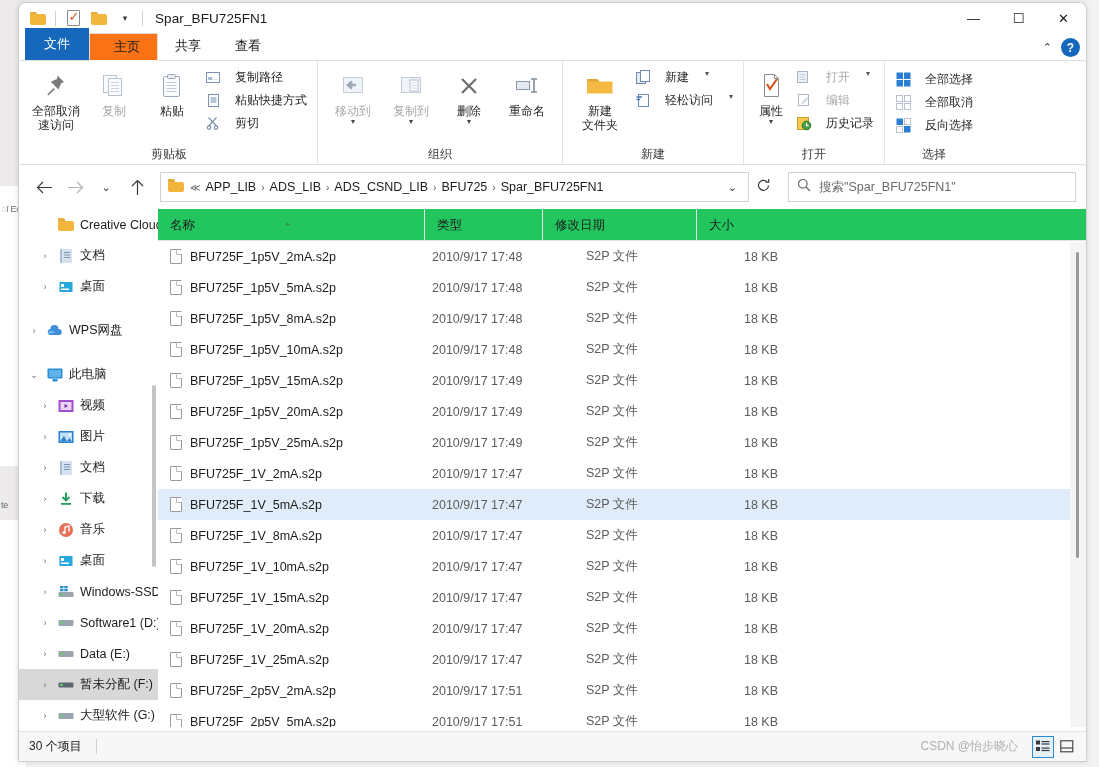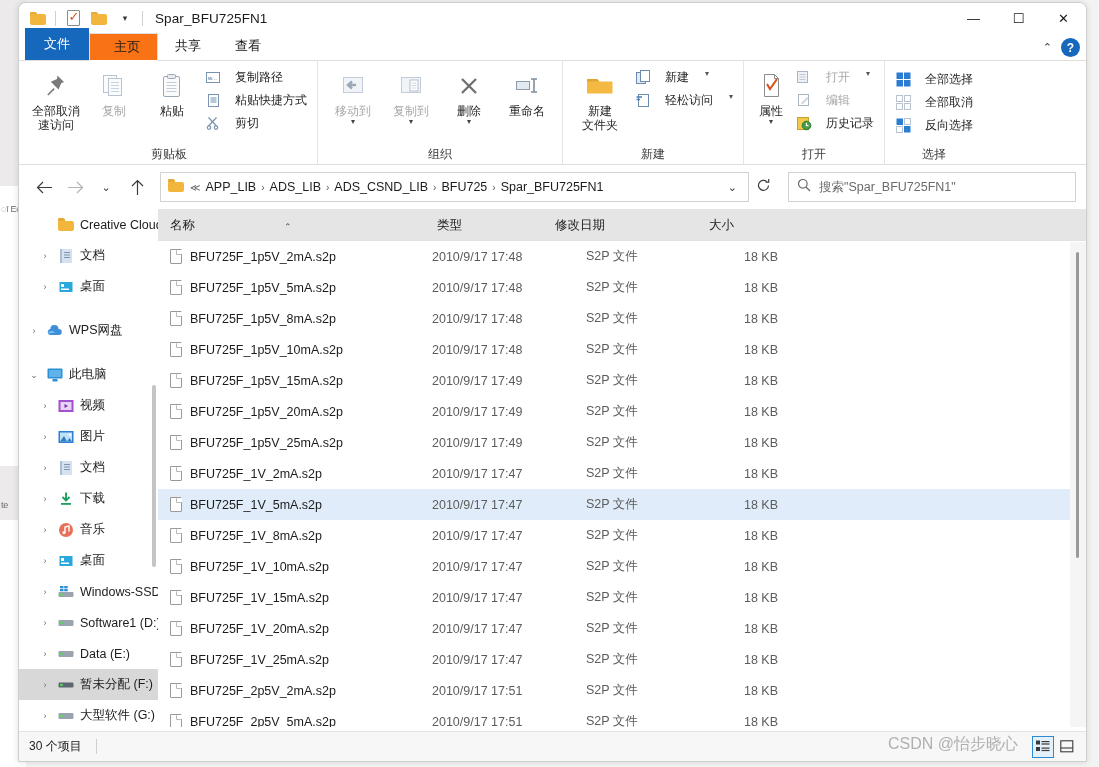--- a/index.html
+++ b/index.html
@@ -202,21 +202,21 @@
   .nav-item.lvl2 .nav-exp { margin-left: 14px; }
   .sb-scroll {
     position: absolute; right: 2px; top: 176px; width: 4px; height: 182px;
     background: #c4c4c4; border-radius: 2px;
   }
 
   
   .filepane { flex: 1; position: relative; background: #ffffff; overflow: hidden; }
   .colhdr {
     height: 32px; display: flex; align-items: center;
-    border-bottom: 1px solid #e2e2e2; background: #e5e5e5; position: relative;
+    border-bottom: 1px solid #e2e2e2; background: #22c55e; position: relative;
   }
   .col {
     font-size: 12.5px; color: #1c1c1c; padding-left: 12px; position: relative;
     height: 32px; line-height: 32px; border-left: 1px solid #e6e6e6;
   }
   .col:first-child { border-left: none; }
   .col.c-name { width: 266px; }
   .col.c-date { width: 154px; }
   .col.c-type { width: 118px; }
   .col.c-size { width: 84px; }
@@ -261,21 +261,21 @@
   }
   .status-text { font-size: 12px; color: #1c1c1c; }
   .status-sep { width: 1px; height: 15px; background: #cfcfcf; margin-left: 14px; }
   .view-btns { margin-left: auto; display: flex; align-items: center; margin-right: 10px; gap: 2px; }
   .view-btn {
     width: 22px; height: 22px; display: flex; align-items: center;
     justify-content: center;
   }
   .view-btn.active { border: 1px solid #2a8ad4; background: #e4f0fa; }
   .watermark {
-    position: absolute; right: 70px; bottom: 6px; font-size: 16px;
+    position: absolute; right: 70px; bottom: 6px; font-size: 12px;
     color: #b0b0b0; white-space: nowrap;
   }
 </style>
 </head>
 <body>
 
 <div id="root">
 
   <div class="bg-window">
     <div class="bg-win-top"></div>

